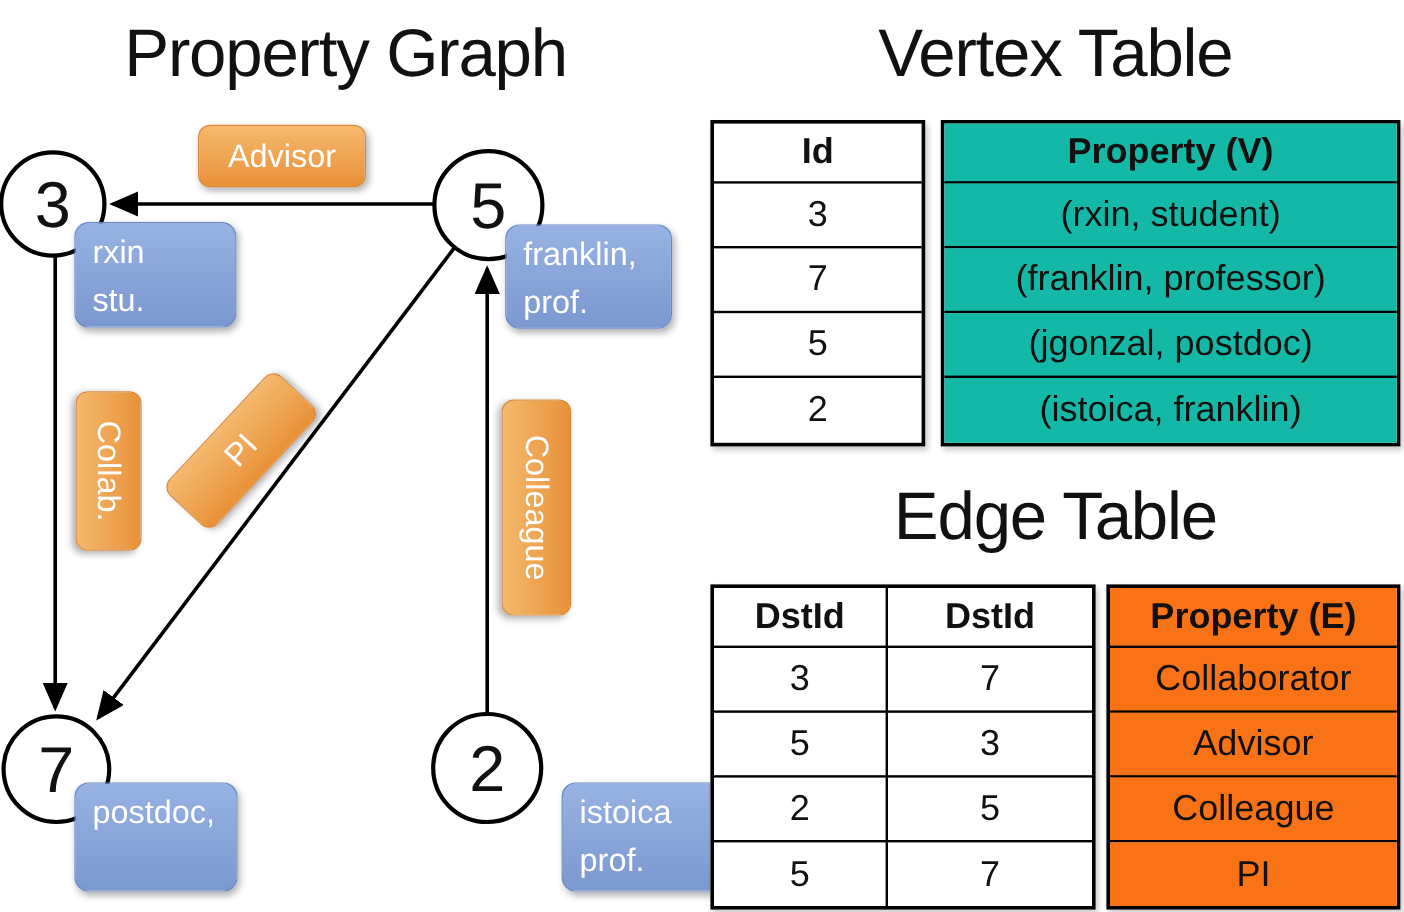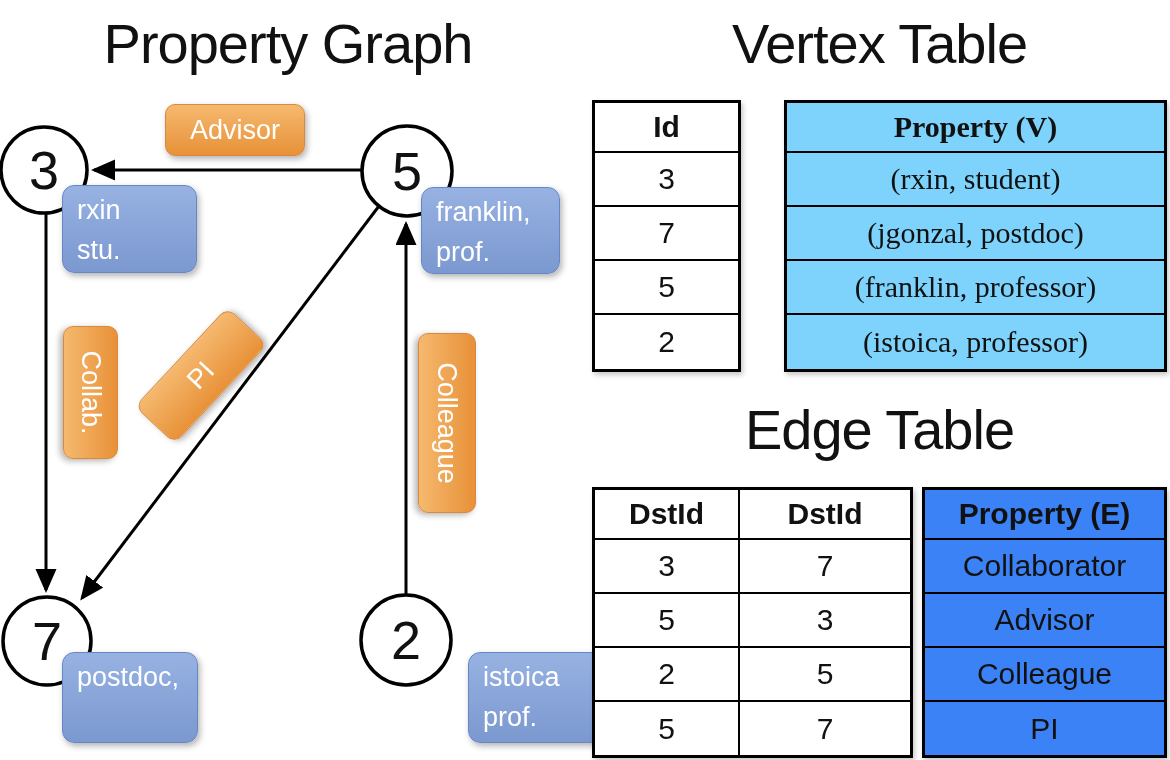--- a/index.html
+++ b/index.html
@@ -25,22 +25,22 @@
   .tbox{position:absolute;border:3px solid #000;box-sizing:border-box;display:grid;
         background:#fff;box-shadow:2px 3px 5px rgba(0,0,0,.22);}
   .cell{display:flex;align-items:center;justify-content:center;
         border-bottom:2px solid #000;font-size:30px;}
   .cell.nb{border-bottom:none;}
   .cell.cl{border-right:2px solid #000;}
   .hd{font-weight:bold;}
   #vt-id,#vt-prop{grid-template-rows:50px 54px 54px 54px 54px;}
   #et-ids,#et-prop{grid-template-rows:50px 54px 54px 54px 53px;}
   #et-ids{grid-template-columns:145px 1fr;}
-  #vt-prop .cell{background:#7dd3fc;font-family:Liberation Serif, serif;}
-  #et-prop .cell{background:#3b82f6;}
+  #vt-prop .cell{background:#14b8a6;}
+  #et-prop .cell{background:#f97316;}
 </style>
 </head>
 <body>
 
 <div id="canvas">
 
   <div class="big-title" style="left:592px;top:12px;width:575px;">Vertex Table</div>
   <div class="big-title" style="left:0;top:12;width:576px;top:12px;">Property Graph</div>
   <div class="big-title" style="left:592px;top:398px;width:575px;">Edge Table</div>
 
@@ -81,34 +81,34 @@
   <div class="vbox" style="left:423px;top:652px;width:135px;height:91px;margin-left:45px;">
     <div>istoica</div>
     <div>prof.</div>
   </div>
 
   <div class="ebox" style="left:165px;top:104px;width:140px;height:52px;">Advisor</div>
   <div class="ebox grad-flip" style="left:24px;top:365px;width:133px;height:55px;transform:rotate(90deg);">Collab.</div>
   <div class="ebox" style="left:133px;top:348px;width:136px;height:55px;transform:rotate(-47deg);">PI</div>
   <div class="ebox grad-flip" style="left:357px;top:394px;width:180px;height:58px;transform:rotate(90deg);">Colleague</div>
 
-  <div class="tbox" id="vt-id" style="left:592px;top:100px;width:149px;height:272px;">
+  <div class="tbox" id="vt-id" style="left:592px;top:100px;width:179px;height:272px;">
     <div class="cell hd">Id</div>
     <div class="cell">3</div>
     <div class="cell">7</div>
     <div class="cell">5</div>
     <div class="cell nb">2</div>
   </div>
 
   <div class="tbox" id="vt-prop" style="left:784px;top:100px;width:383px;height:272px;">
     <div class="cell hd">Property (V)</div>
     <div class="cell">(rxin, student)</div>
+    <div class="cell">(franklin, professor)</div>
     <div class="cell">(jgonzal, postdoc)</div>
-    <div class="cell">(franklin, professor)</div>
-    <div class="cell nb">(istoica, professor)</div>
+    <div class="cell nb">(istoica, franklin)</div>
   </div>
 
   <div class="tbox" id="et-ids" style="left:592px;top:487px;width:321px;height:271px;">
     <div class="cell hd cl">DstId</div>
     <div class="cell hd">DstId</div>
     <div class="cell cl">3</div>
     <div class="cell">7</div>
     <div class="cell cl">5</div>
     <div class="cell">3</div>
     <div class="cell cl">2</div>

